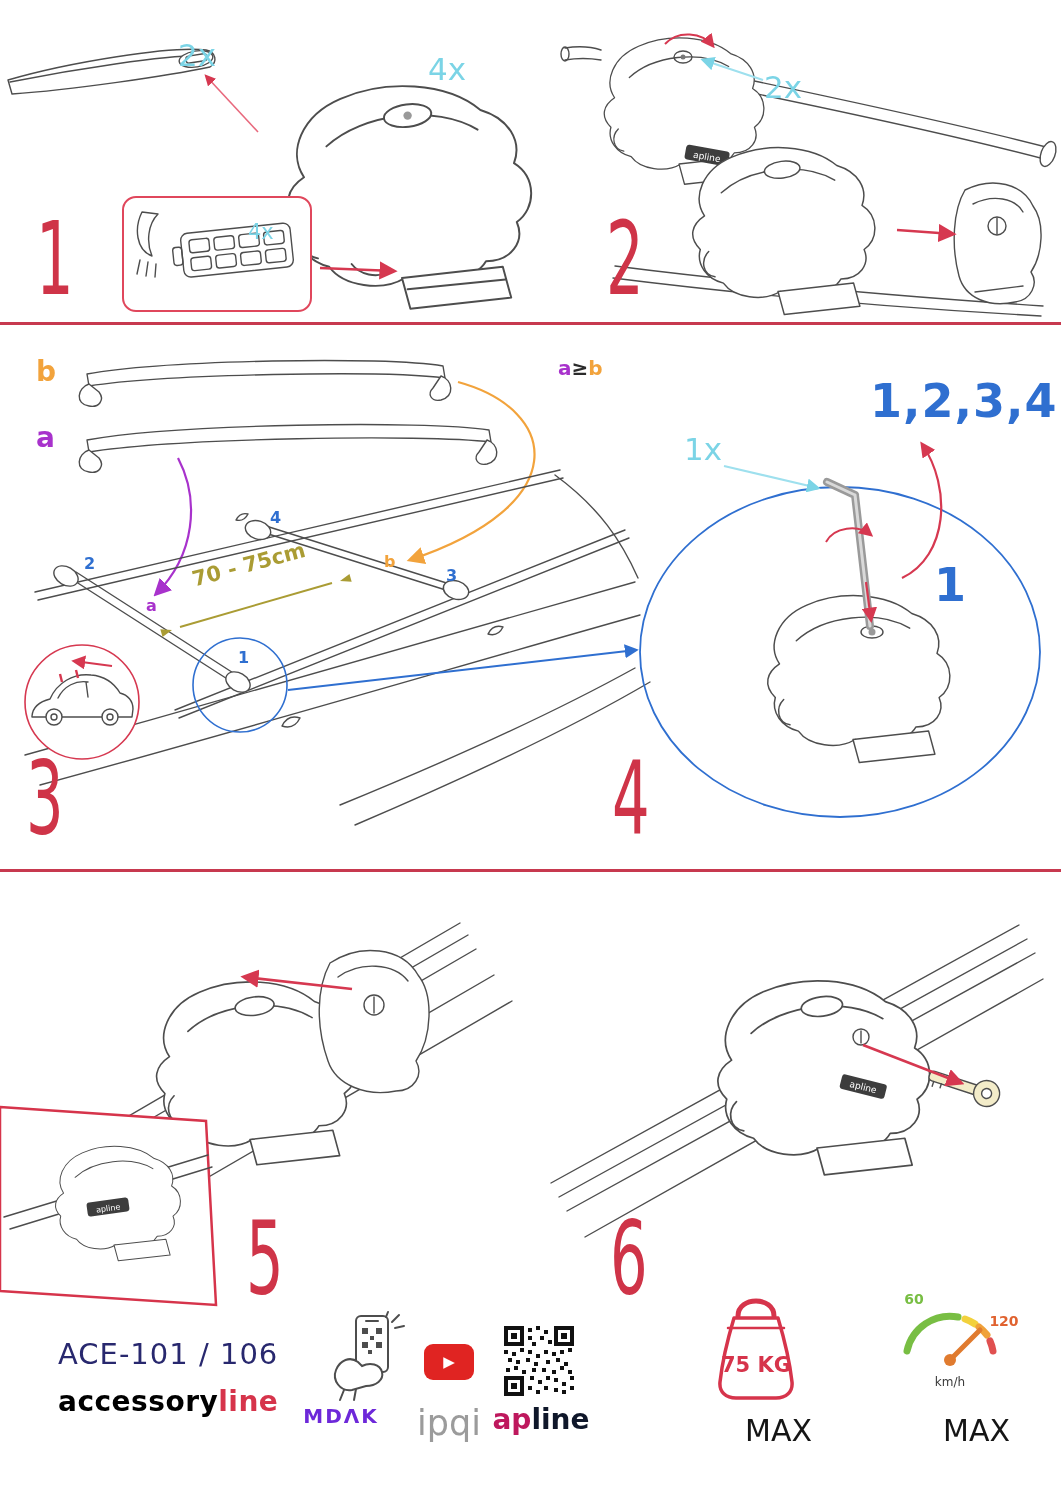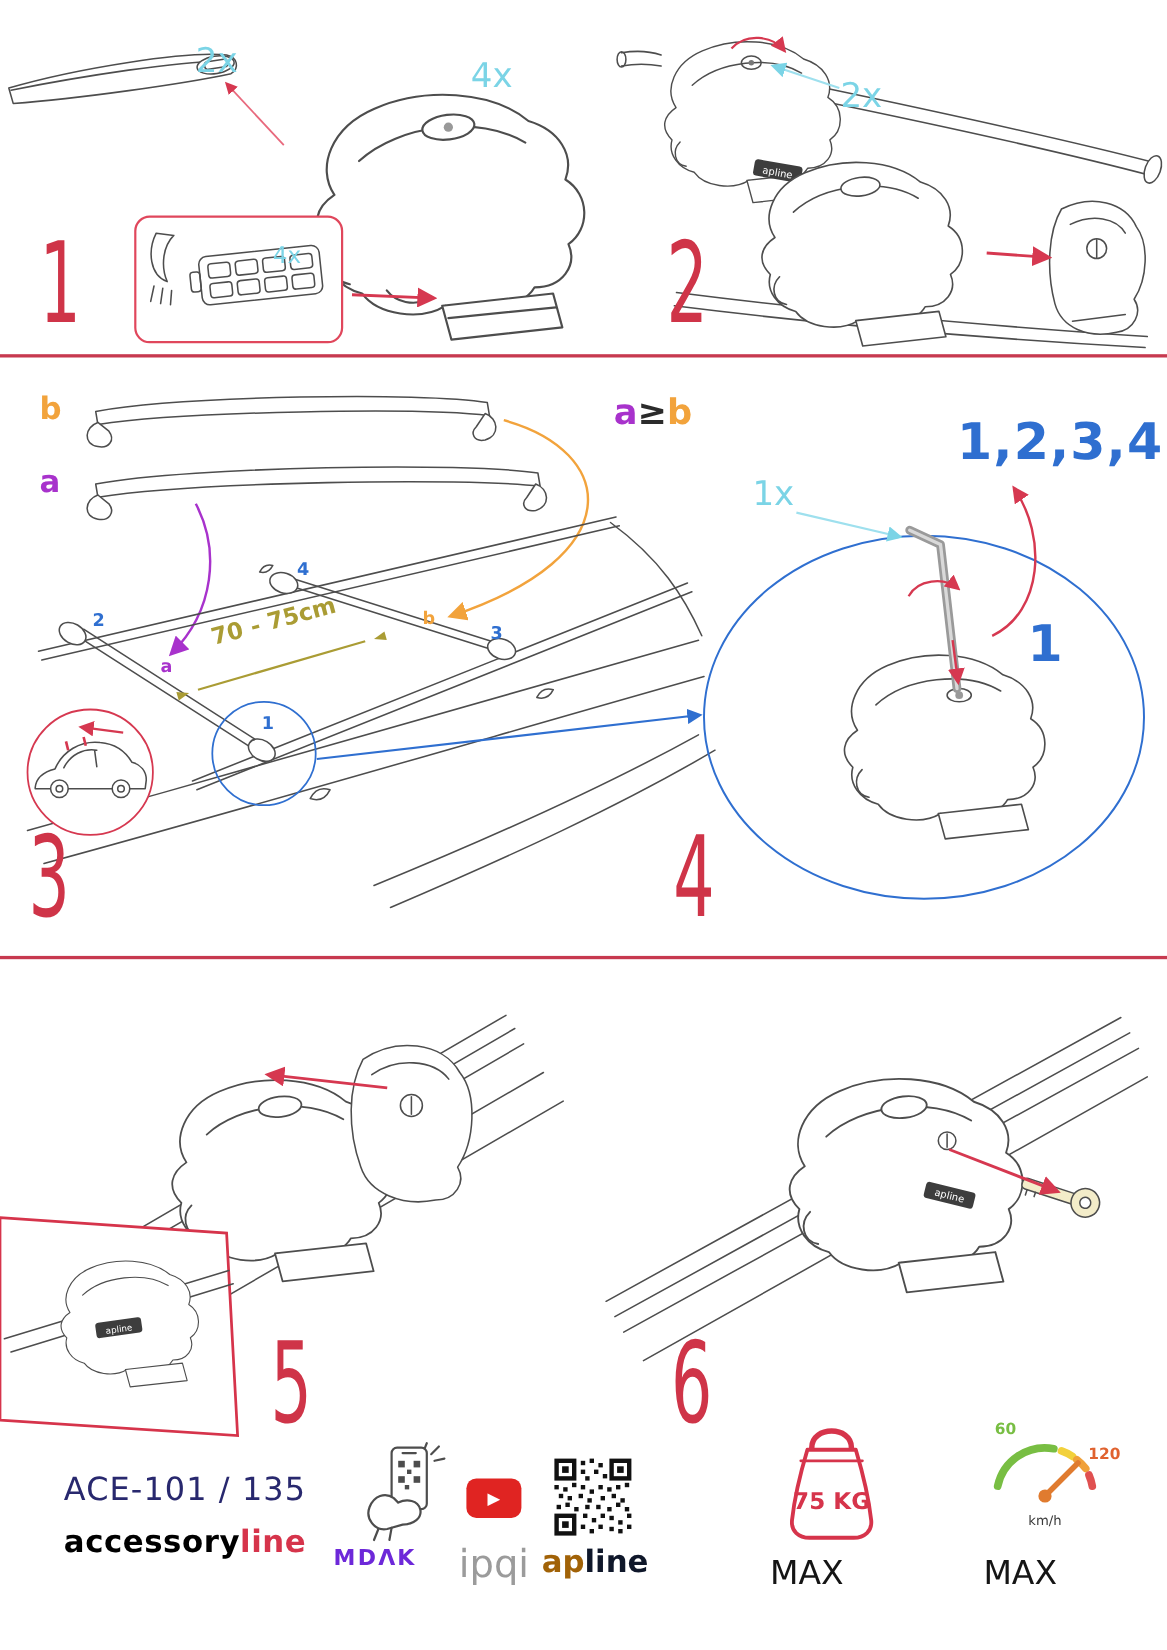--- a/index.html
+++ b/index.html
@@ -7,21 +7,21 @@
   body{width:1061px;height:1500px;position:relative;overflow:hidden;
        font-family:"DejaVu Sans","Liberation Sans",sans-serif;color:#333}
   svg{position:absolute;overflow:visible}
   .ink{stroke:#4d4d4d;stroke-width:1.4;fill:none;stroke-linecap:round;stroke-linejoin:round}
   .numeral{position:absolute;color:#cf3448;font-size:102px;line-height:1;font-weight:400;
            transform:scaleX(0.58);transform-origin:0 0;letter-spacing:0}
   .qty{position:absolute;color:#7bd4e6;font-size:31px;line-height:1;font-weight:400}
   .divider{position:absolute;left:0;width:1061px;height:3px;background:#c7394f}
   .lbl{position:absolute;font-weight:bold;line-height:1}
   .ctr{text-align:center}
-  .maxlbl{position:absolute;font-size:30px;font-weight:500;color:#151515;line-height:1;text-align:left}
+  .maxlbl{position:absolute;font-size:30px;font-weight:500;color:#151515;line-height:1;text-align:right}
 </style>
 </head>
 <body>
 
 <svg style="left:0;top:18px" width="560" height="300">
   <defs>
     <marker id="aR" viewBox="0 0 10 10" refX="8" refY="5" markerWidth="7" markerHeight="7" orient="auto">
       <path d="M0,0 L10,5 L0,10 Z" fill="#d63850"></path>
     </marker>
   </defs>
@@ -315,37 +315,37 @@
 
 <div class="qty" style="left:178px;top:40px">2x</div>
 <div class="qty" style="left:428px;top:54px">4x</div>
 <div class="qty" style="left:248px;top:222px;font-size:21px">4x</div>
 <div class="qty" style="left:764px;top:72px">2x</div>
 <div class="qty" style="left:684px;top:434px">1x</div>
 
 <div class="lbl" style="left:36px;top:358px;color:#f2a33c;font-size:28px">b</div>
 <div class="lbl" style="left:36px;top:424px;color:#a832cc;font-size:28px">a</div>
 
-<div class="lbl" style="left:558px;top:358px;font-size:32px">
+<div class="lbl" style="left:558px;top:358px;font-size:20px">
   <span style="color:#a832cc">a</span><span style="color:#2b2b2b">≥</span><span style="color:#f2a33c">b</span>
 </div>
 
 <div class="lbl" style="left:870px;top:378px;color:#2f6fd0;font-size:46px;letter-spacing:1px">1,2,3,4</div>
 <div class="lbl" style="left:934px;top:562px;color:#2f6fd0;font-size:46px">1</div>
 
 <div class="lbl" style="left:84px;top:556px;color:#2f6fd0;font-size:16px">2</div>
 <div class="lbl" style="left:270px;top:510px;color:#2f6fd0;font-size:16px">4</div>
 <div class="lbl" style="left:446px;top:568px;color:#2f6fd0;font-size:16px">3</div>
 <div class="lbl" style="left:238px;top:650px;color:#2f6fd0;font-size:16px">1</div>
 <div class="lbl" style="left:384px;top:554px;color:#f2a33c;font-size:16px">b</div>
 <div class="lbl" style="left:146px;top:598px;color:#a832cc;font-size:16px">a</div>
 
 <div class="lbl" style="left:190px;top:570px;width:150px;color:#aa9c34;font-size:21px;font-weight:bold;transform:rotate(-15deg);transform-origin:0 0">70 - 75cm</div>
 
-<div class="lbl" style="left:58px;top:1340px;color:#28286e;font-size:29px;font-weight:500;letter-spacing:1px">ACE-101 / 135</div>
+<div class="lbl" style="left:58px;top:1340px;color:#28286e;font-size:29px;font-weight:500;letter-spacing:1px">ACE-101 / 106</div>
 <div class="lbl" style="left:58px;top:1388px;font-size:28px;font-weight:bold;letter-spacing:0.5px">
   <span style="color:#000000">accessory</span><span style="color:#d6344b">line</span>
 </div>
 
 <svg style="left:322px;top:1312px" width="88" height="90">
   <g stroke="#4d4d4d" stroke-width="2" fill="none" stroke-linecap="round">
     <rect x="34" y="4" width="32" height="56" rx="5" fill="#fff"></rect>
     <line x1="44" y1="9" x2="56" y2="9"></line>
     <line x1="70" y1="10" x2="77" y2="3"></line>
       <line x1="73" y1="16" x2="82" y2="14"></line>
@@ -424,21 +424,21 @@
     <rect x="68" y="52" width="4" height="4"></rect>
       <rect x="26" y="62" width="4" height="4"></rect>
       <rect x="34" y="66" width="4" height="4"></rect>
     <rect x="42" y="62" width="4" height="4"></rect>
       <rect x="52" y="64" width="4" height="4"></rect>
       <rect x="60" y="66" width="4" height="4"></rect>
     <rect x="68" y="62" width="4" height="4"></rect>
   </g>
 </svg>
 <div class="lbl ctr" style="left:486px;top:1406px;width:110px;font-size:28px">
-  <span style="color:#a16207">ap</span><span style="color:#0f172a">line</span>
+  <span style="color:#be185d">ap</span><span style="color:#0f172a">line</span>
 </div>
 
 <svg style="left:700px;top:1286px" width="112" height="120">
   <g stroke="#d6344b" fill="none" stroke-linecap="round" stroke-linejoin="round">
     <path d="M38,30 C38,10 74,10 74,30" stroke-width="5"></path>
     <path d="M34,32 L78,32 C84,52 90,78 92,96 C93,106 86,112 76,112 L36,112 C26,112 19,106 20,96 C22,78 28,52 34,32 Z" stroke-width="3.5"></path>
     <path d="M28,42 L84,42" stroke-width="2.5"></path>
   </g>
   <text x="56" y="86" text-anchor="middle" font-size="21" font-weight="bold" fill="#d6344b">75 KG</text>
 </svg>

